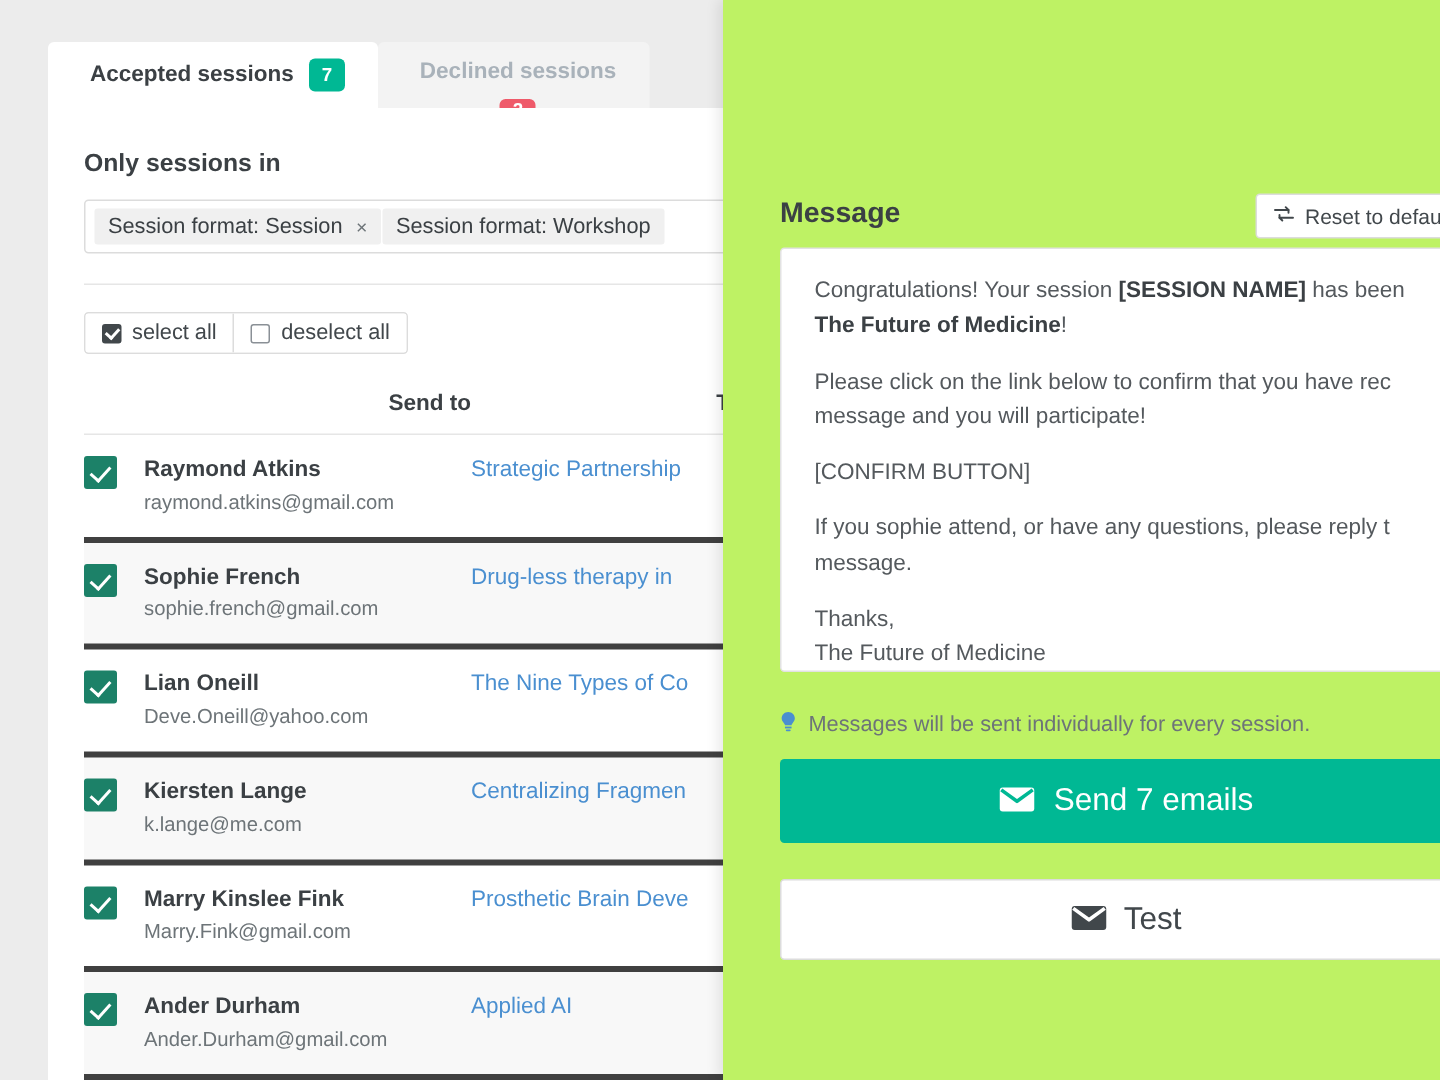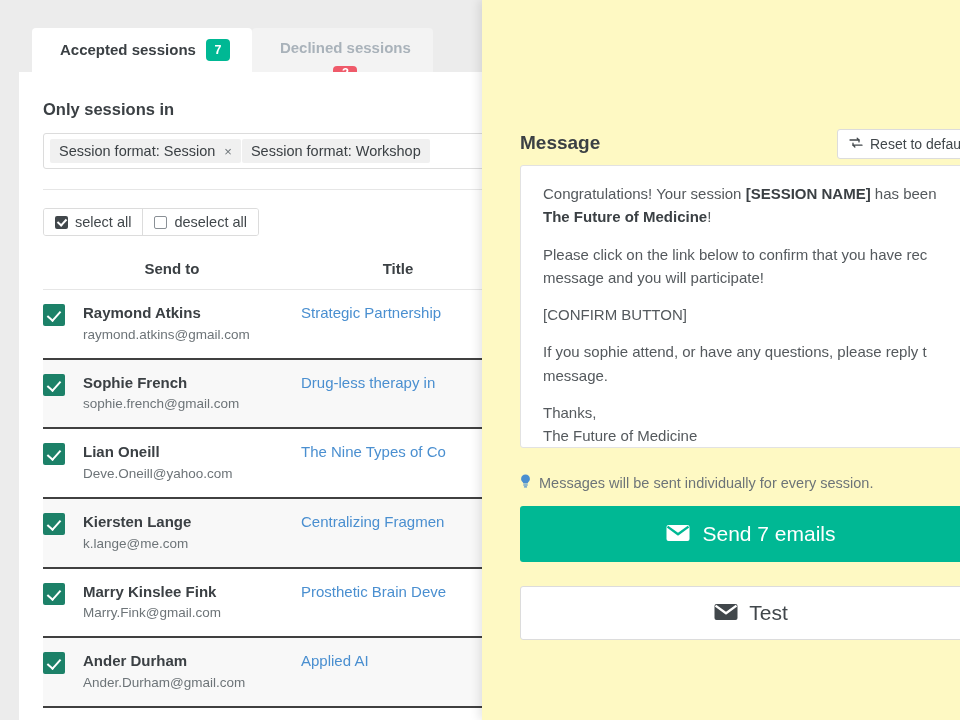--- a/index.html
+++ b/index.html
@@ -35,21 +35,21 @@
   .badge {
     display: inline-flex; align-items: center; justify-content: center;
     min-width: 24px; height: 22px; padding: 0 6px;
     border-radius: 4px; color: #fff;
     font-size: 12.5px; font-weight: bold;
   }
   .badge.green { background: #00b894; }
   .badge.red   { background: #ef5a6a; }
 
   .left-card {
-    position: absolute; left: 19px; top: 72px;
+    position: absolute; left: 32px; top: 72px;
     width: 468px; min-height: 648px;
     background: #ffffff;
     border-radius: 0 4px 0 0;
   }
   .section-label {
     padding: 28px 0 0 24px;
     font-size: 16.5px; font-weight: bold; color: #3b4044;
   }
   .filter-box {
     margin: 14px 0 0 24px;
@@ -92,28 +92,28 @@
     width: 4px; height: 7px; border: solid #fff;
     border-width: 0 2px 2px 0; transform: rotate(42deg);
   }
   .cb-empty {
     width: 13px; height: 13px; background: #fff;
     border: 1px solid #8a9096; border-radius: 2px; flex: none;
   }
 
   table.sessions { margin: 16px 0 0 24px; width: 452px; border-collapse: collapse; }
   table.sessions th {
-    text-align: center; font-size: 15px; font-weight: bold; color: #3b4044;
+    text-align: right; font-size: 15px; font-weight: bold; color: #3b4044;
     padding: 8px 0 12px 0; border-bottom: 1px solid #e6e6e6;
   }
   th.col-sendto { width: 258px; padding-left: 8px; }
   th.col-title  { width: 194px; }
   table.sessions td { padding: 14px 0 14px 0; vertical-align: top; }
   tr.row-alt td { background: #f8f8f8; }
-  tr.srow td { border-bottom: 2px solid #404040; }
+  tr.srow td { border-bottom: 4px solid #404040; }
   td.c-check { width: 40px; padding-left: 8px; }
   td.c-person { width: 218px; }
   td.c-title { width: 194px; }
   .cb-green {
     width: 22px; height: 22px; background: #1c8168; border-radius: 2px;
     position: relative; display: inline-block; cursor: pointer;
   }
   .cb-green::after {
     content: ""; position: absolute; left: 7px; top: 4px;
     width: 6px; height: 11px; border: solid #fff;
@@ -123,21 +123,21 @@
   .p-mail { font-size: 13.5px; color: #6d7478; margin-top: 4px; line-height: 1.25; }
   .t-link {
     font-size: 15px; color: #4a8fd0; line-height: 1.25;
     white-space: nowrap; cursor: pointer;
   }
 
   
   .right-panel {
     position: absolute; left: 482px; top: 0;
     width: 478px; height: 720px;
-    background: #fef9c3;
+    background: #bef264;
     box-shadow: -3px 0 9px rgba(0,0,0,.10);
   }
   .msg-head {
     position: absolute; left: 38px; top: 126px;
     width: 440px; height: 34px;
     display: flex; align-items: center; justify-content: space-between;
   }
   .msg-title { font-size: 19px; font-weight: bold; color: #3b4044; }
   .reset-btn {
     position: absolute; left: 355px; top: 129px;

